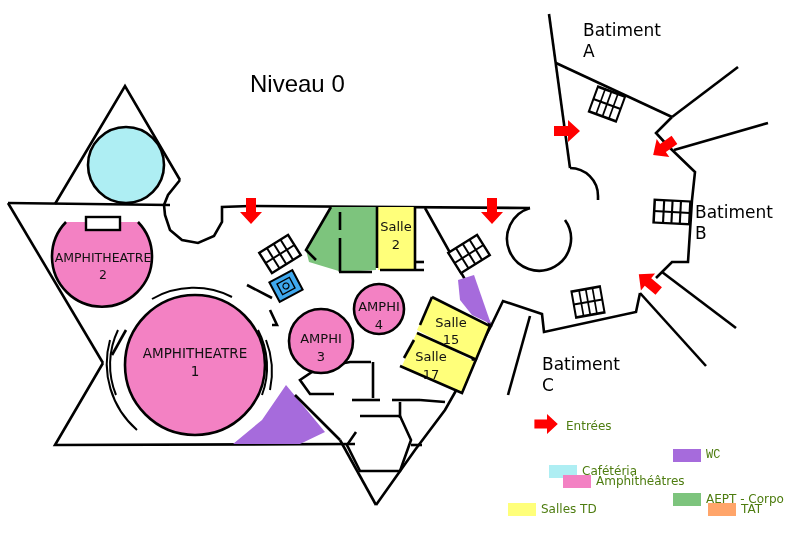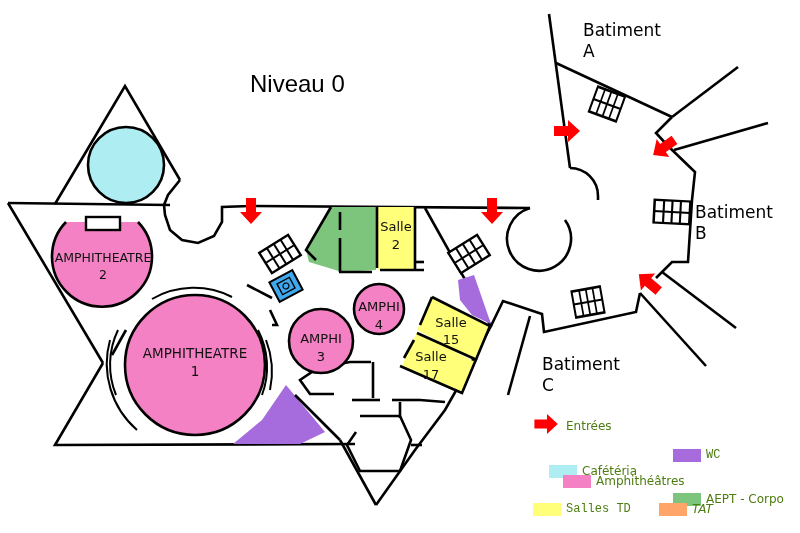--- a/index.html
+++ b/index.html
@@ -194,29 +194,29 @@
     <span>Entrées</span>
   </div>
   <div class="legend-item" style="left:549px; top:448px;margin-top:16px;">
     <span class="sw" style="background:#aeeef3"></span>
     <span>Cafétéria</span>
   </div>
   <div class="legend-item" style="left:563px; top:474px;align-items:center;">
     <span class="sw" style="background:#f381c3"></span>
     <span>Amphithéâtres</span>
   </div>
-  <div class="legend-item" style="left:533px; top:502px;font-family:Liberation Mono, monospace;">
+  <div class="legend-item" style="left:508px; top:502px;">
     <span class="sw" style="background:#ffff7a"></span>
     <span>Salles TD</span>
   </div>
   <div class="legend-item" style="left:673px; top:448px;font-family:Liberation Mono, monospace;">
     <span class="sw" style="background:#a66bdc"></span>
     <span>WC</span>
   </div>
   <div class="legend-item" style="left:673px; top:492px;">
     <span class="sw" style="background:#7dc47d"></span>
     <span>AEPT - Corpo</span>
   </div>
-  <div class="legend-item" style="left:659px; top:502px;font-style:italic;">
+  <div class="legend-item" style="left:708px; top:502px;">
     <span class="sw" style="background:#ffa56a"></span>
     <span>TAT</span>
   </div>
 </div>
 
 </body></html>

